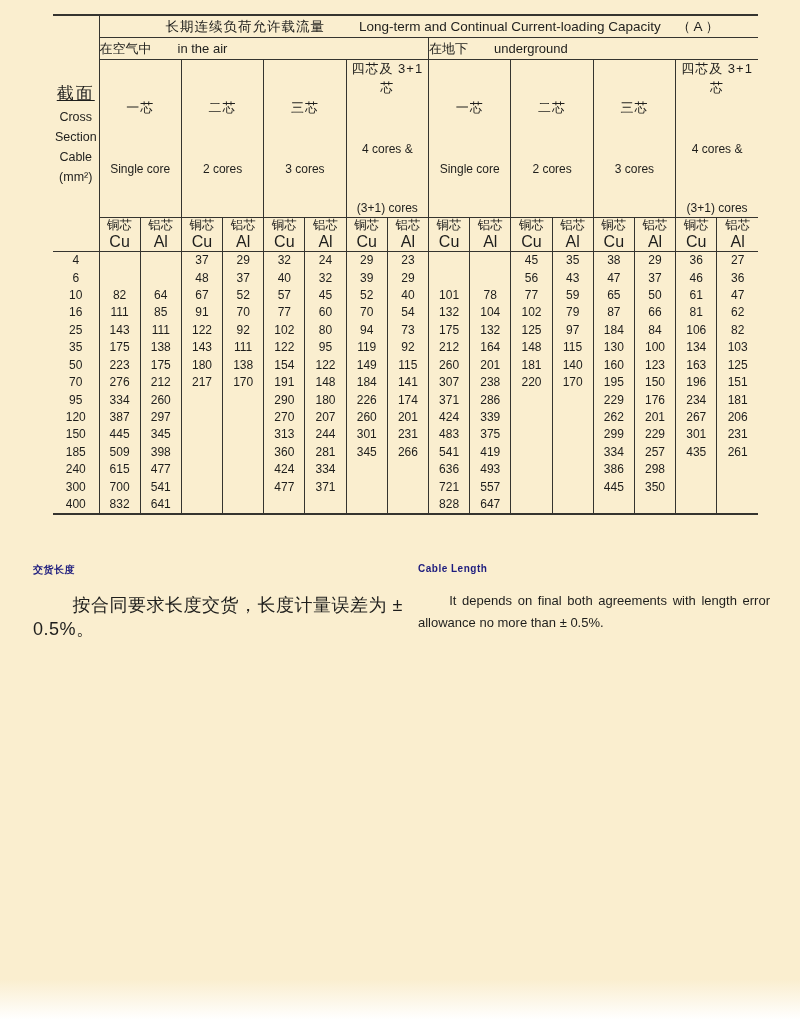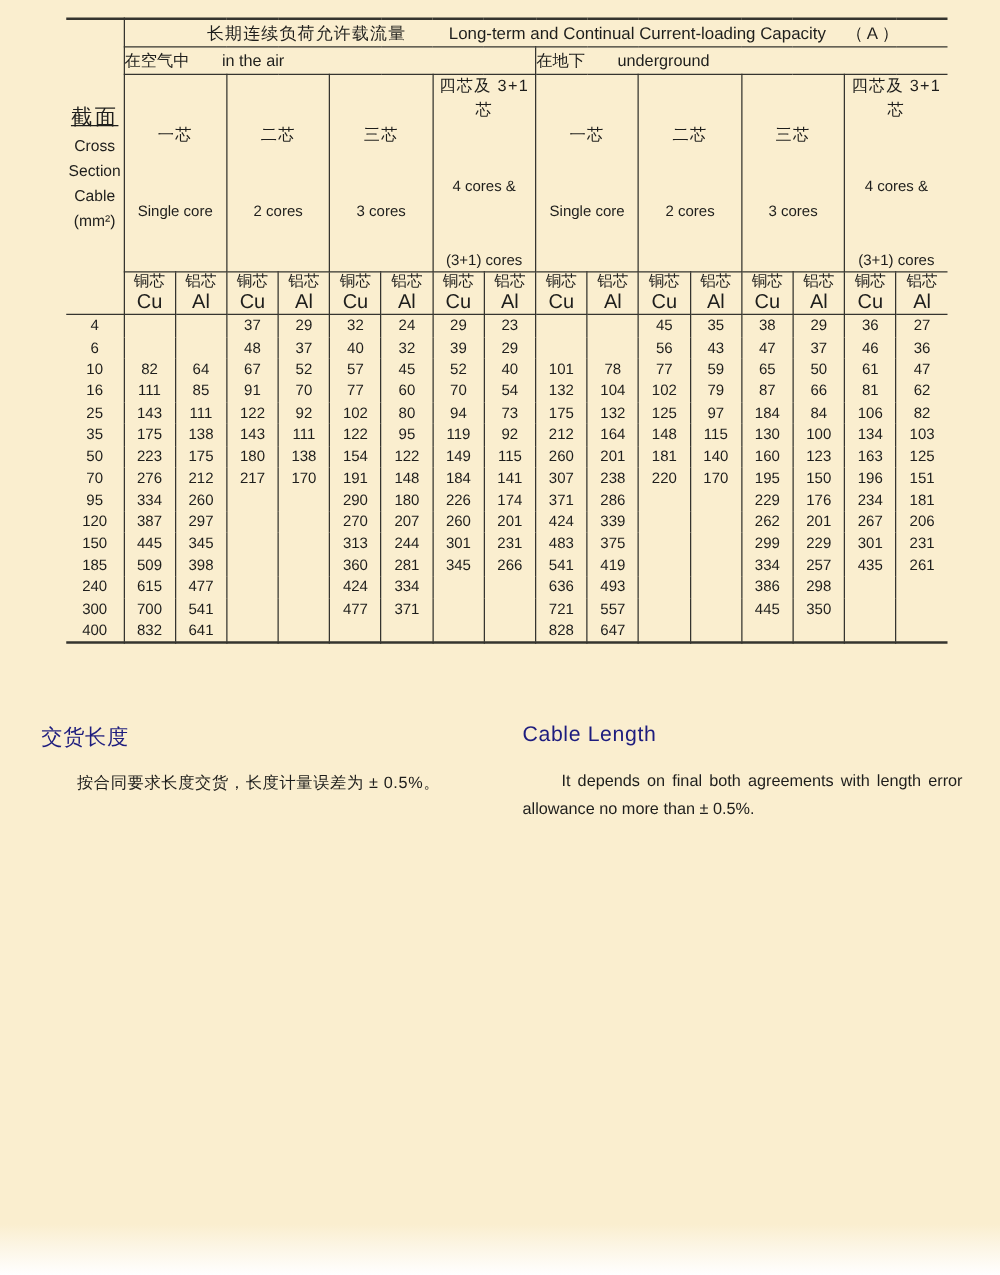--- a/index.html
+++ b/index.html
@@ -79,29 +79,29 @@
     font-size: 12px;
     line-height: 1.55;
     color: #d8352b;
   }
 
   
   .sections { display: flex; margin: 32px 0 0 33px; }
   .sec { width: 385px; }
   .sec-en { width: 352px; }
   .sec h2 {
-    margin: 15px 0 16px 0;
-    font-size: 17px;
-    font-weight: normal;
+    margin: 0 0 16px 0;
+    font-size: 10px;
+    font-weight: bold;
     color: #1d1c7e;
     letter-spacing: 0.5px;
   }
   .body-cn {
     margin: 0;
-    font-size: 13px;
+    font-size: 18px;
     text-indent: 2.2em;
     letter-spacing: 0.5px;
   }
   .body-en {
     margin: 0;
     font-size: 13px;
     line-height: 1.65;
     text-indent: 2.4em;
     text-align: justify;
   }

